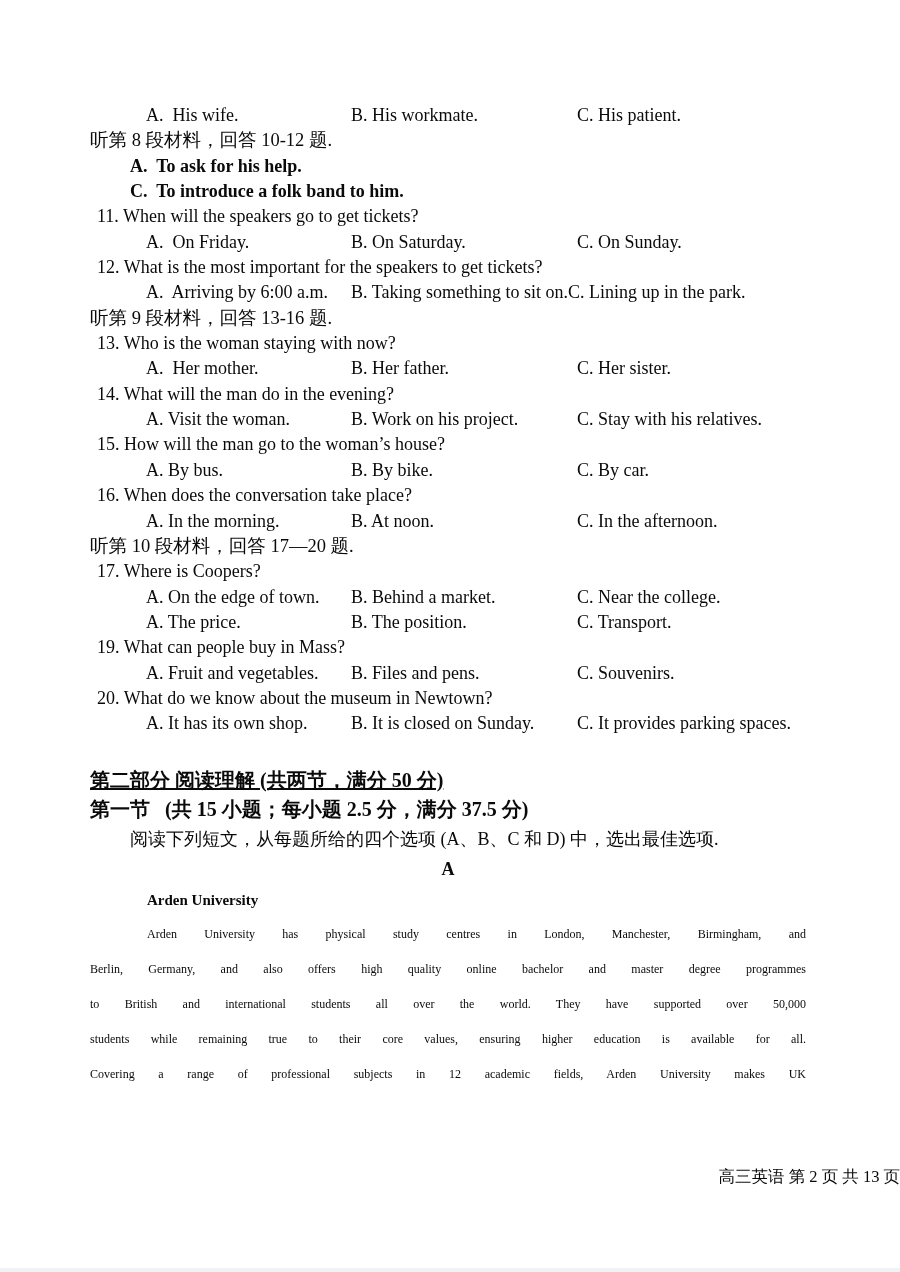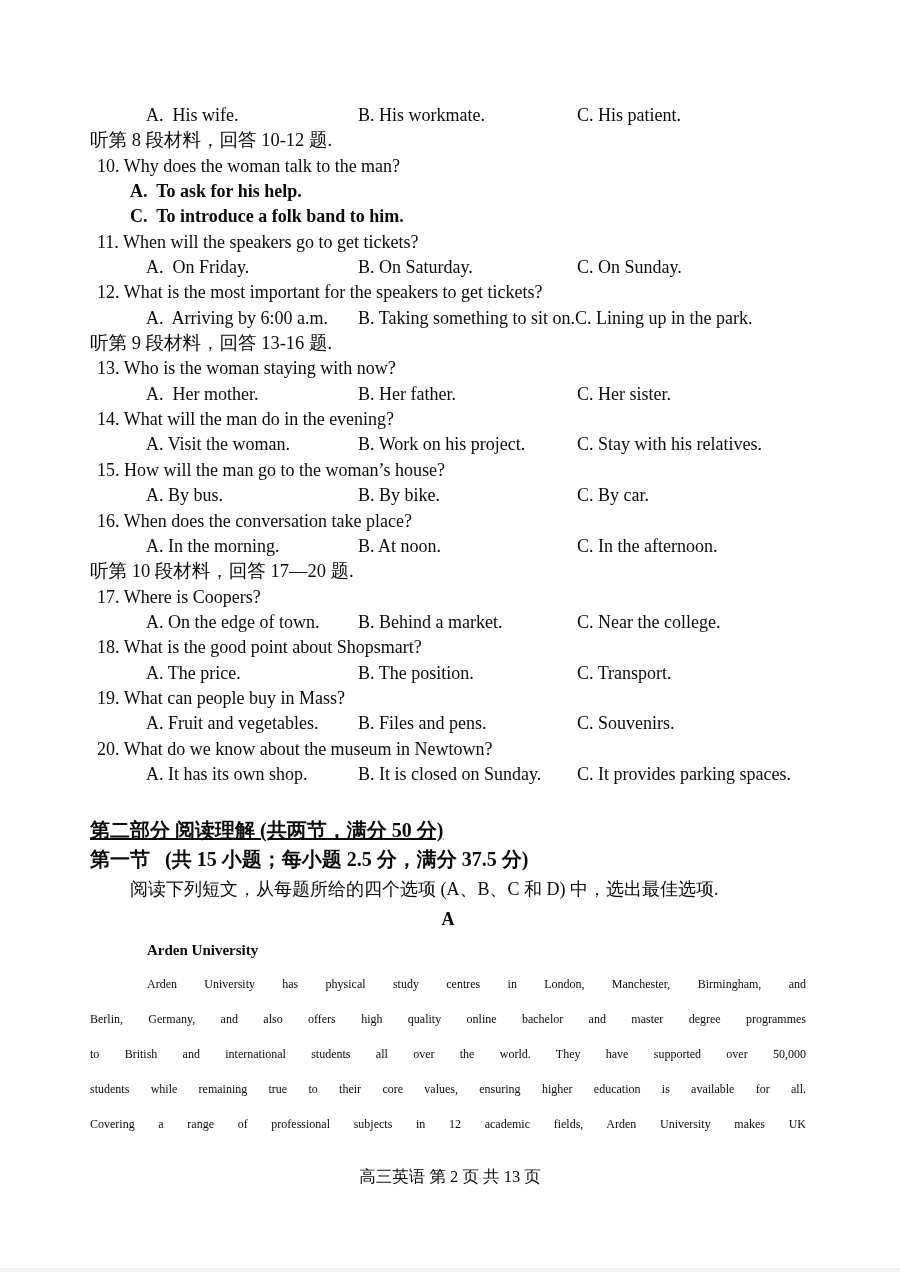--- a/index.html
+++ b/index.html
@@ -23,21 +23,21 @@
     height: 25.35px;
     line-height: 25.35px;
     font-size: 18px;
     white-space: pre;
   }
   .line.cn { font-size: 18.5px; padding-left: 0; font-family: Liberation Serif, serif; }
   .line.q  { padding-left: 7px; }
   .line.opt { padding-left: 40px; font-weight: bold; }
   .col { position: absolute; top: 0; white-space: pre; }
   .col-a { left: 56px; }
-  .col-b { left: 268px; }
+  .col-b { left: 261px; }
   .col-c { left: 487px; }
   
   .h-cn {
     height: 29px; line-height: 29px;
     font-weight: bold;
     font-size: 20px;
     white-space: pre;
   }
   .h-cn.part { margin-top: 29px; text-decoration: underline; }
   .instr {
@@ -65,58 +65,56 @@
     text-align: justify;
     text-align-last: justify;
     text-justify: inter-word;
   }
   .para-line.first { padding-left: 57px; }
   .footer {
     position: absolute;
     left: 0; right: 0;
     top: 1166px;
     height: 22px; line-height: 22px;
-    text-align: center;
+    text-align: right;
     font-size: 16.5px;
     white-space: pre;
   }
   .bottom-strip {
     position: absolute;
     left: 0; bottom: 0;
     width: 100%; height: 4px;
     background: #f2f2f5;
   }
 </style>
 </head>
 <body>
 
 <div class="content">
   <div id="listening">
       <div class="line opts3"><span class="col col-a">A.  His wife.</span><span class="col col-b">B. His workmate.</span><span class="col col-c">C. His patient.</span></div>
       <div class="line cn">听第 8 段材料，回答 10-12 题.</div>
-      <div class="line q">10. Why does the woman talk to the man?</div>
       <div class="line opt">A.  To ask for his help.</div>
       <div class="line opt">C.  To introduce a folk band to him.</div>
       <div class="line q">11. When will the speakers go to get tickets?</div>
       <div class="line opts3"><span class="col col-a">A.  On Friday.</span><span class="col col-b">B. On Saturday.</span><span class="col col-c">C. On Sunday.</span></div>
       <div class="line q">12. What is the most important for the speakers to get tickets?</div>
       <div class="line flow"><span class="col col-a">A.  Arriving by 6:00 a.m.</span><span class="col col-b">B. Taking something to sit on.C. Lining up in the park.</span></div>
       <div class="line cn">听第 9 段材料，回答 13-16 题.</div>
       <div class="line q">13. Who is the woman staying with now?</div>
       <div class="line opts3"><span class="col col-a">A.  Her mother.</span><span class="col col-b">B. Her father.</span><span class="col col-c">C. Her sister.</span></div>
       <div class="line q">14. What will the man do in the evening?</div>
       <div class="line opts3"><span class="col col-a">A. Visit the woman.</span><span class="col col-b">B. Work on his project.</span><span class="col col-c">C. Stay with his relatives.</span></div>
       <div class="line q">15. How will the man go to the woman’s house?</div>
       <div class="line opts3"><span class="col col-a">A. By bus.</span><span class="col col-b">B. By bike.</span><span class="col col-c">C. By car.</span></div>
       <div class="line q">16. When does the conversation take place?</div>
       <div class="line opts3"><span class="col col-a">A. In the morning.</span><span class="col col-b">B. At noon.</span><span class="col col-c">C. In the afternoon.</span></div>
       <div class="line cn">听第 10 段材料，回答 17—20 题.</div>
       <div class="line q">17. Where is Coopers?</div>
       <div class="line opts3"><span class="col col-a">A. On the edge of town.</span><span class="col col-b">B. Behind a market.</span><span class="col col-c">C. Near the college.</span></div>
-      <div class="line q">18. What is the good point about Shopsmart?</div>
       <div class="line opts3"><span class="col col-a">A. The price.</span><span class="col col-b">B. The position.</span><span class="col col-c">C. Transport.</span></div>
       <div class="line q">19. What can people buy in Mass?</div>
       <div class="line opts3"><span class="col col-a">A. Fruit and vegetables.</span><span class="col col-b">B. Files and pens.</span><span class="col col-c">C. Souvenirs.</span></div>
       <div class="line q">20. What do we know about the museum in Newtown?</div>
       <div class="line opts3"><span class="col col-a">A. It has its own shop.</span><span class="col col-c">C. It provides parking spaces.</span><span class="col col-b">B. It is closed on Sunday.</span></div>
     </div>
 
   <div class="h-cn part">第二部分 阅读理解 (共两节，满分 50 分)</div>
   <div class="h-cn">第一节   (共 15 小题；每小题 2.5 分，满分 37.5 分)</div>
   <div class="instr">阅读下列短文，从每题所给的四个选项 (A、B、C 和 D) 中，选出最佳选项.</div>

